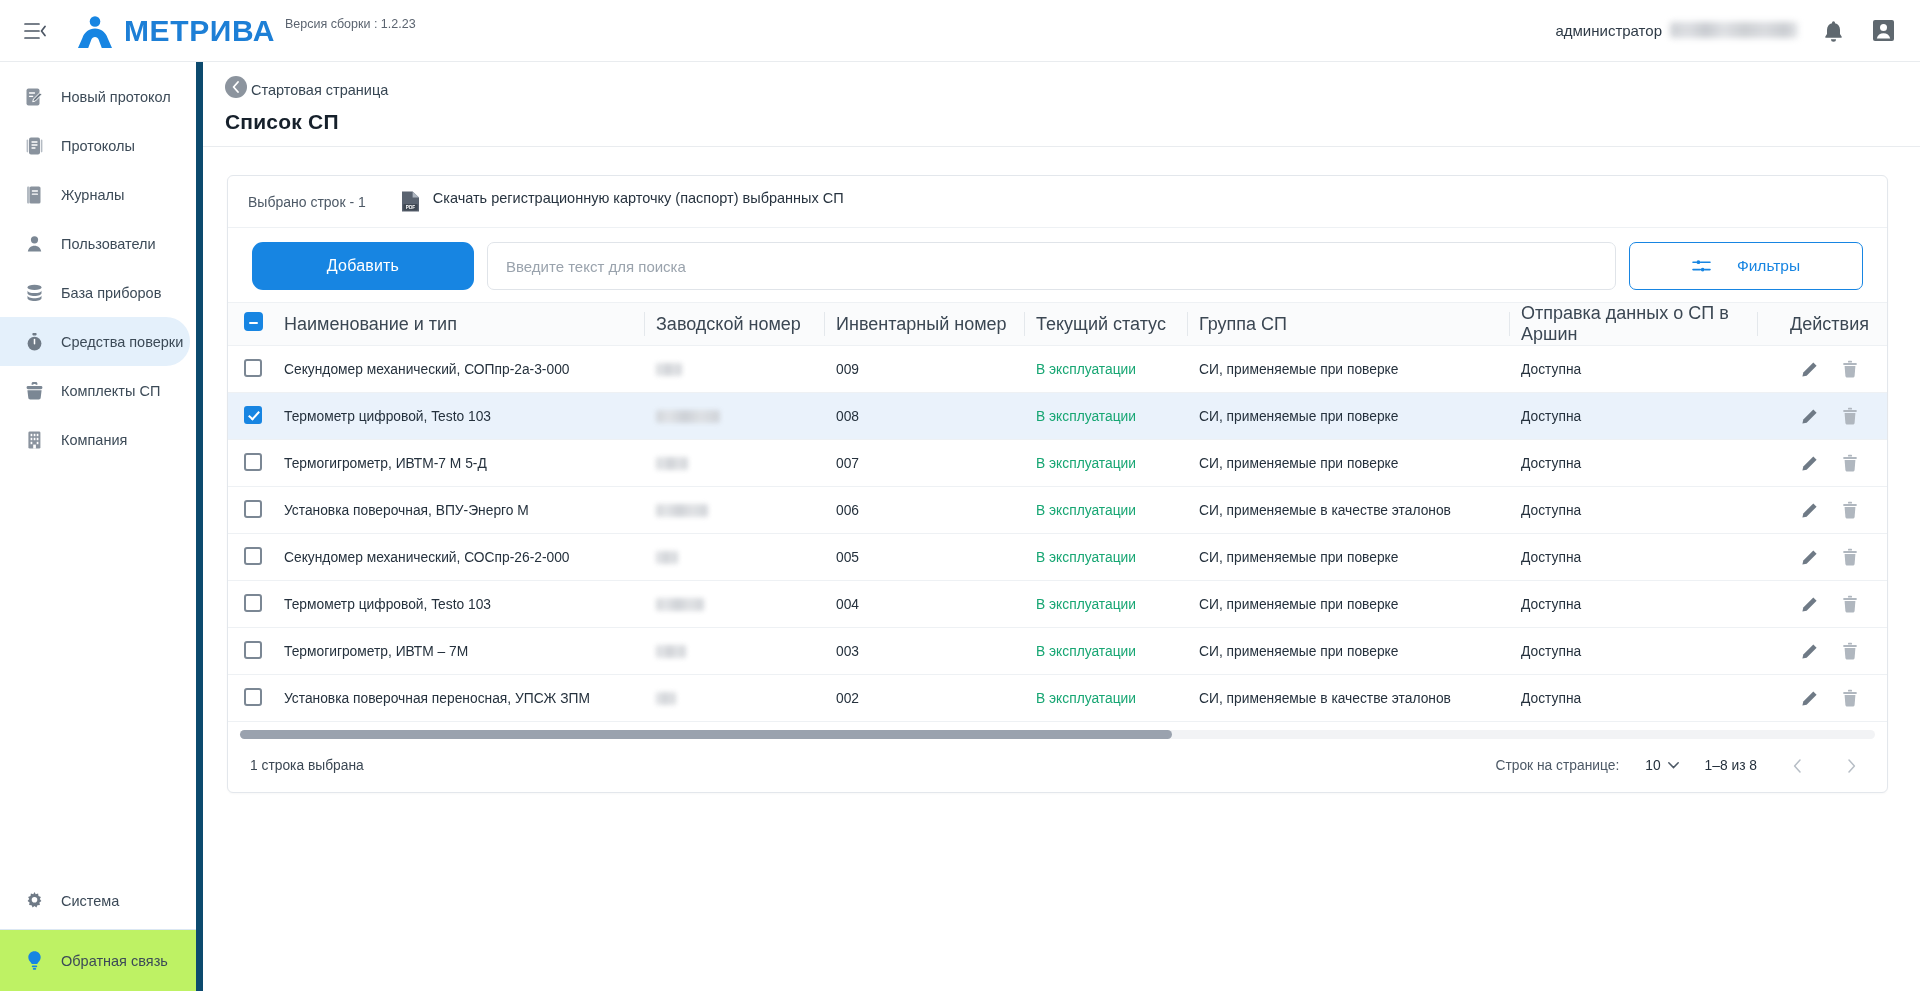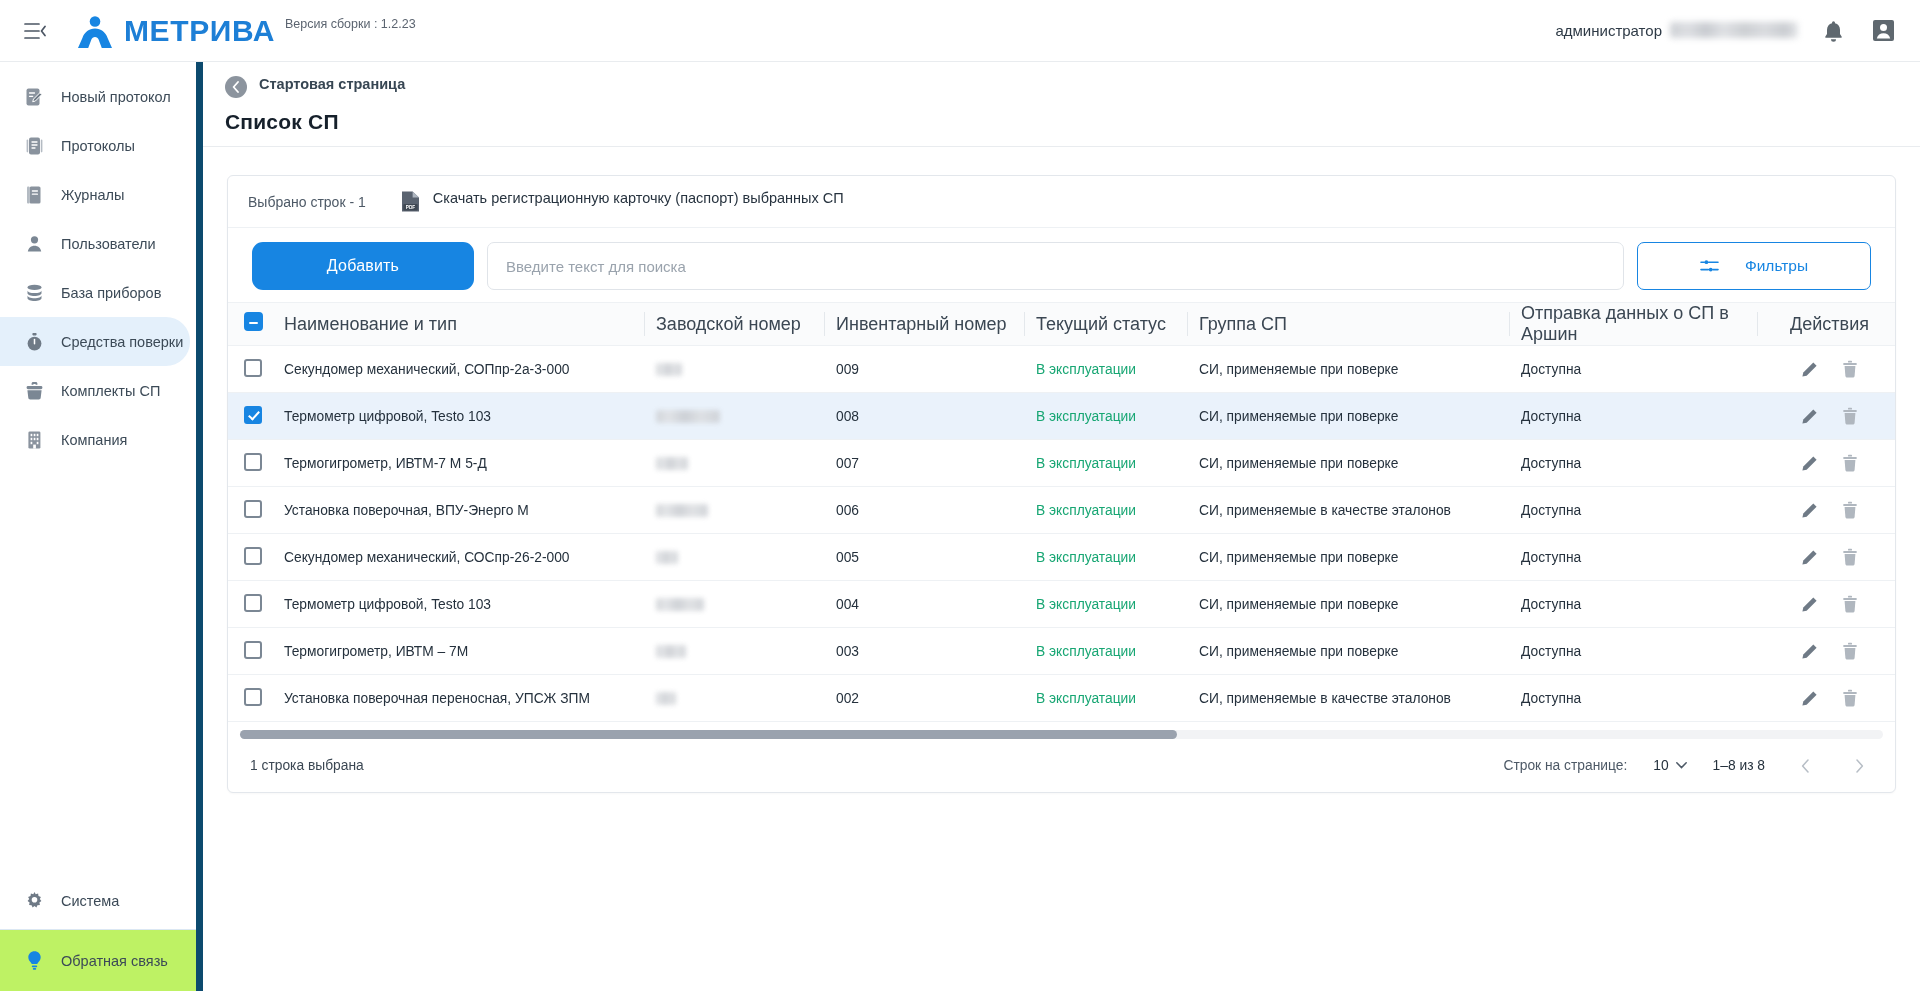--- a/index.html
+++ b/index.html
@@ -80,35 +80,35 @@
   .nav-item.highlight {
     background: #bef264; border-radius: 0; margin-right: 0;
     border-top: 1px solid #dbe7f3;
     height: 62px;
   }
   .nav-item.highlight .nav-ico { color: #1d7fd6; }
 
   
   .main { flex: 1 1 auto; background: #ffffff; min-width: 0; display: flex; flex-direction: column; }
   .page-head { padding: 14px 0 12px 22px; }
-  .breadcrumb { display: flex; align-items: flex-start; gap: 12px; font-weight: bold; }
+  .breadcrumb { display: flex; align-items: flex-end; gap: 4px; }
   .bc-back {
     width: 22px; height: 22px; border-radius: 50%;
     background: #8c949e; color: #fff;
     display: flex; align-items: center; justify-content: center;
     cursor: pointer; font-size: 12px;
   }
   .bc-text { font-size: 14.5px; color: #374653; cursor: pointer; }
   .page-title {
     font-size: 21px; font-weight: 700; color: #16202b;
     margin-top: 12px; letter-spacing: .2px;
   }
   .divider-full { height: 1px; background: #e9ecef; }
 
-  .content-pad { padding: 28px 24px 0 24px; }
+  .content-pad { padding: 28px 32px 0 24px; }
 
   .card {
     border: 1px solid #e3e7ec; border-radius: 6px;
     background: #fff; overflow: hidden;
     box-shadow: 0 1px 2px rgba(16,24,40,.03);
   }
 
   
   .sel-bar {
     height: 52px; display: flex; align-items: center;

